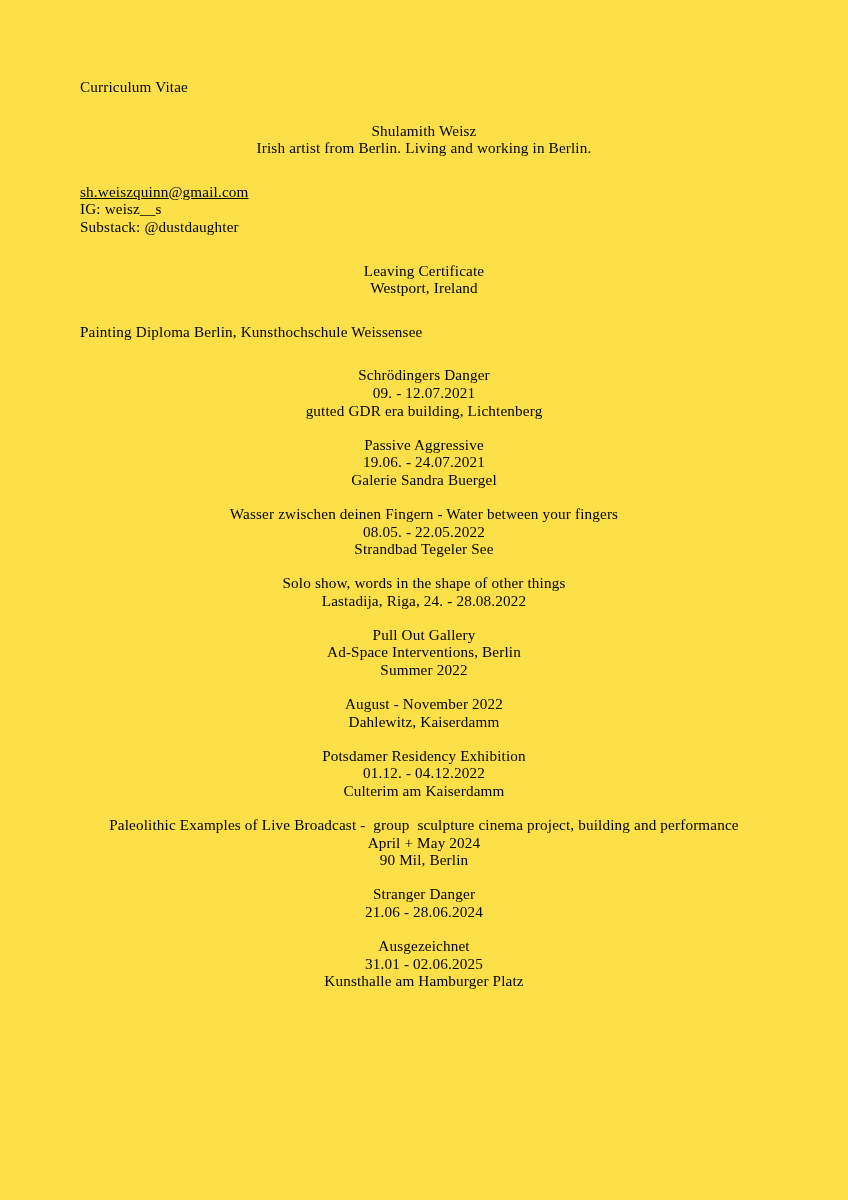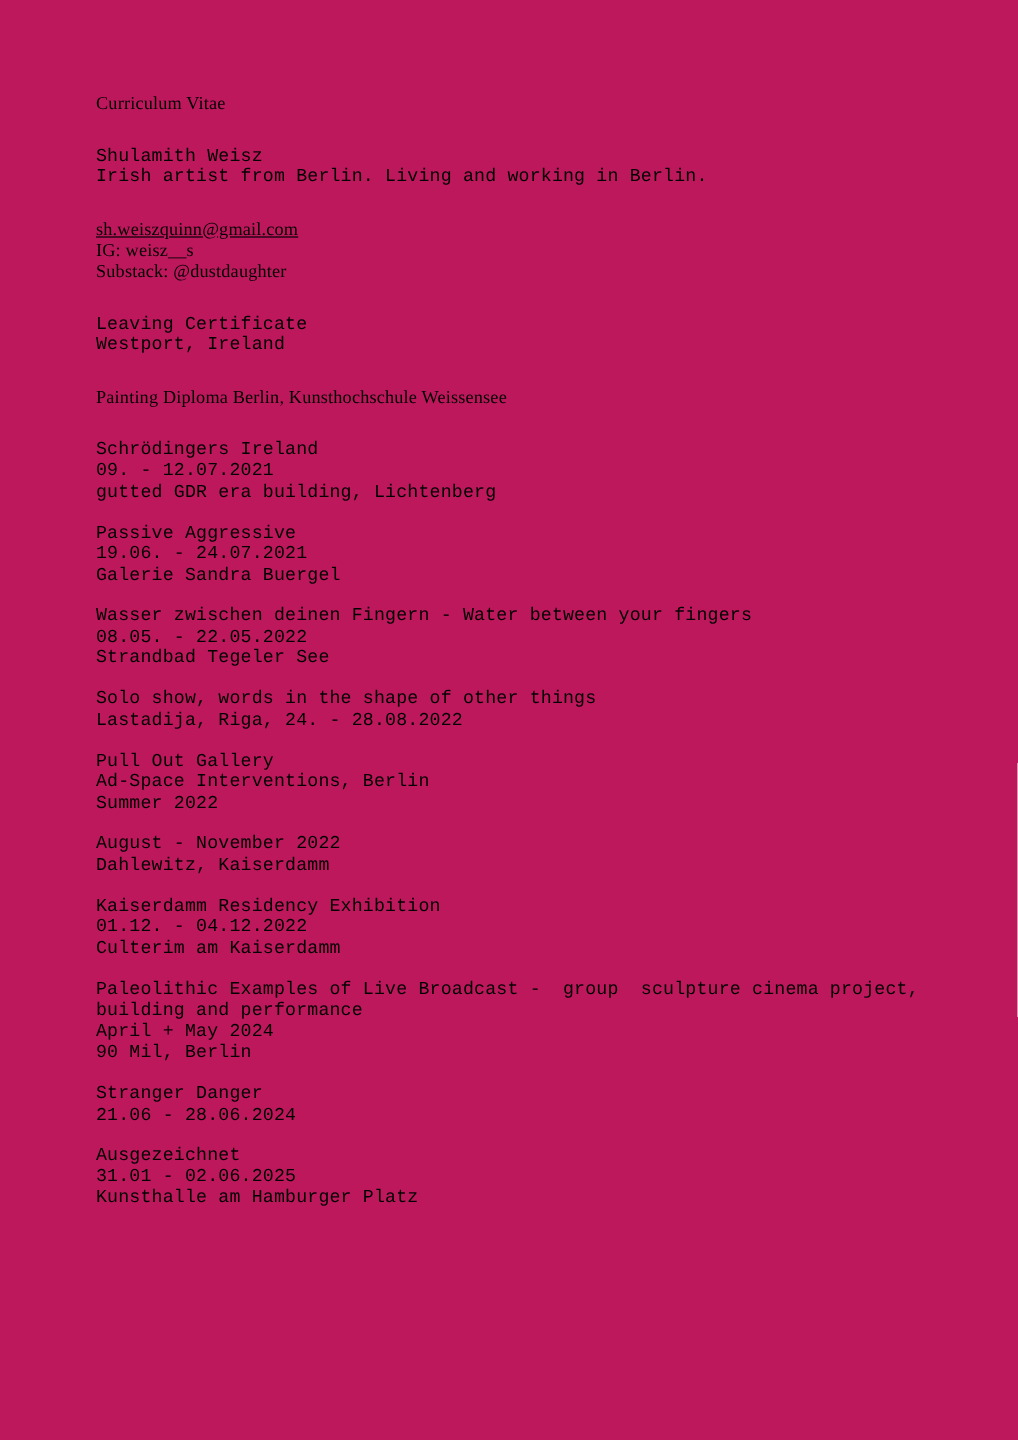--- a/index.html
+++ b/index.html
@@ -8,38 +8,38 @@
     background: #ffffff;
   }
   body {
     font-family: "Liberation Serif", "DejaVu Serif", serif;
     color: #000000;
   }
   .page {
     position: relative;
     width: 848px;
     height: 1200px;
-    background: #be185d;
+    background: #fde047;
     margin: 0 auto;
     overflow: hidden;
   }
   .content {
     position: absolute;
     left: 80px;
     top: 78px;
     width: 688px;
   }
   .line {
     font-size: 15.2px;
     line-height: 17.6px;
     white-space: pre-wrap;
     letter-spacing: 0.01em;
   }
   .left  { text-align: left; }
-  .right { text-align: left; font-family: Liberation Mono, monospace; }
+  .right { text-align: center; }
   .block { margin: 0; }
   
   .gap-title   { height: 26px; }
   .gap-name    { height: 26px; }
   .gap-contact { height: 26px; }
   .gap-edu     { height: 26px; }
   .gap-dip     { height: 26px; }
   .gap-entry   { height: 16.5px; }
   .link {
     text-decoration: underline;
@@ -73,21 +73,21 @@
       <div class="line right">Westport, Ireland</div>
     </div>
     <div class="gap-edu"></div>
 
     <div class="block">
       <div class="line left">Painting Diploma Berlin, Kunsthochschule Weissensee</div>
     </div>
     <div class="gap-dip"></div>
 
     <div class="block">
-      <div class="line right">Schrödingers Ireland</div>
+      <div class="line right">Schrödingers Danger</div>
       <div class="line right">09. - 12.07.2021</div>
       <div class="line right">gutted GDR era building, Lichtenberg</div>
     </div>
     <div class="gap-entry"></div>
 
     <div class="block">
       <div class="line right">Passive Aggressive</div>
       <div class="line right">19.06. - 24.07.2021</div>
       <div class="line right">Galerie Sandra Buergel</div>
     </div>
@@ -113,21 +113,21 @@
     </div>
     <div class="gap-entry"></div>
 
     <div class="block">
       <div class="line right">August - November 2022</div>
       <div class="line right">Dahlewitz, Kaiserdamm</div>
     </div>
     <div class="gap-entry"></div>
 
     <div class="block">
-      <div class="line right">Kaiserdamm Residency Exhibition</div>
+      <div class="line right">Potsdamer Residency Exhibition</div>
       <div class="line right">01.12. - 04.12.2022</div>
       <div class="line right">Culterim am Kaiserdamm</div>
     </div>
     <div class="gap-entry"></div>
 
     <div class="block">
       <div class="line right">Paleolithic Examples of Live Broadcast -  group  sculpture cinema project, building and performance</div>
       <div class="line right">April + May 2024</div>
       <div class="line right">90 Mil, Berlin</div>
     </div>

